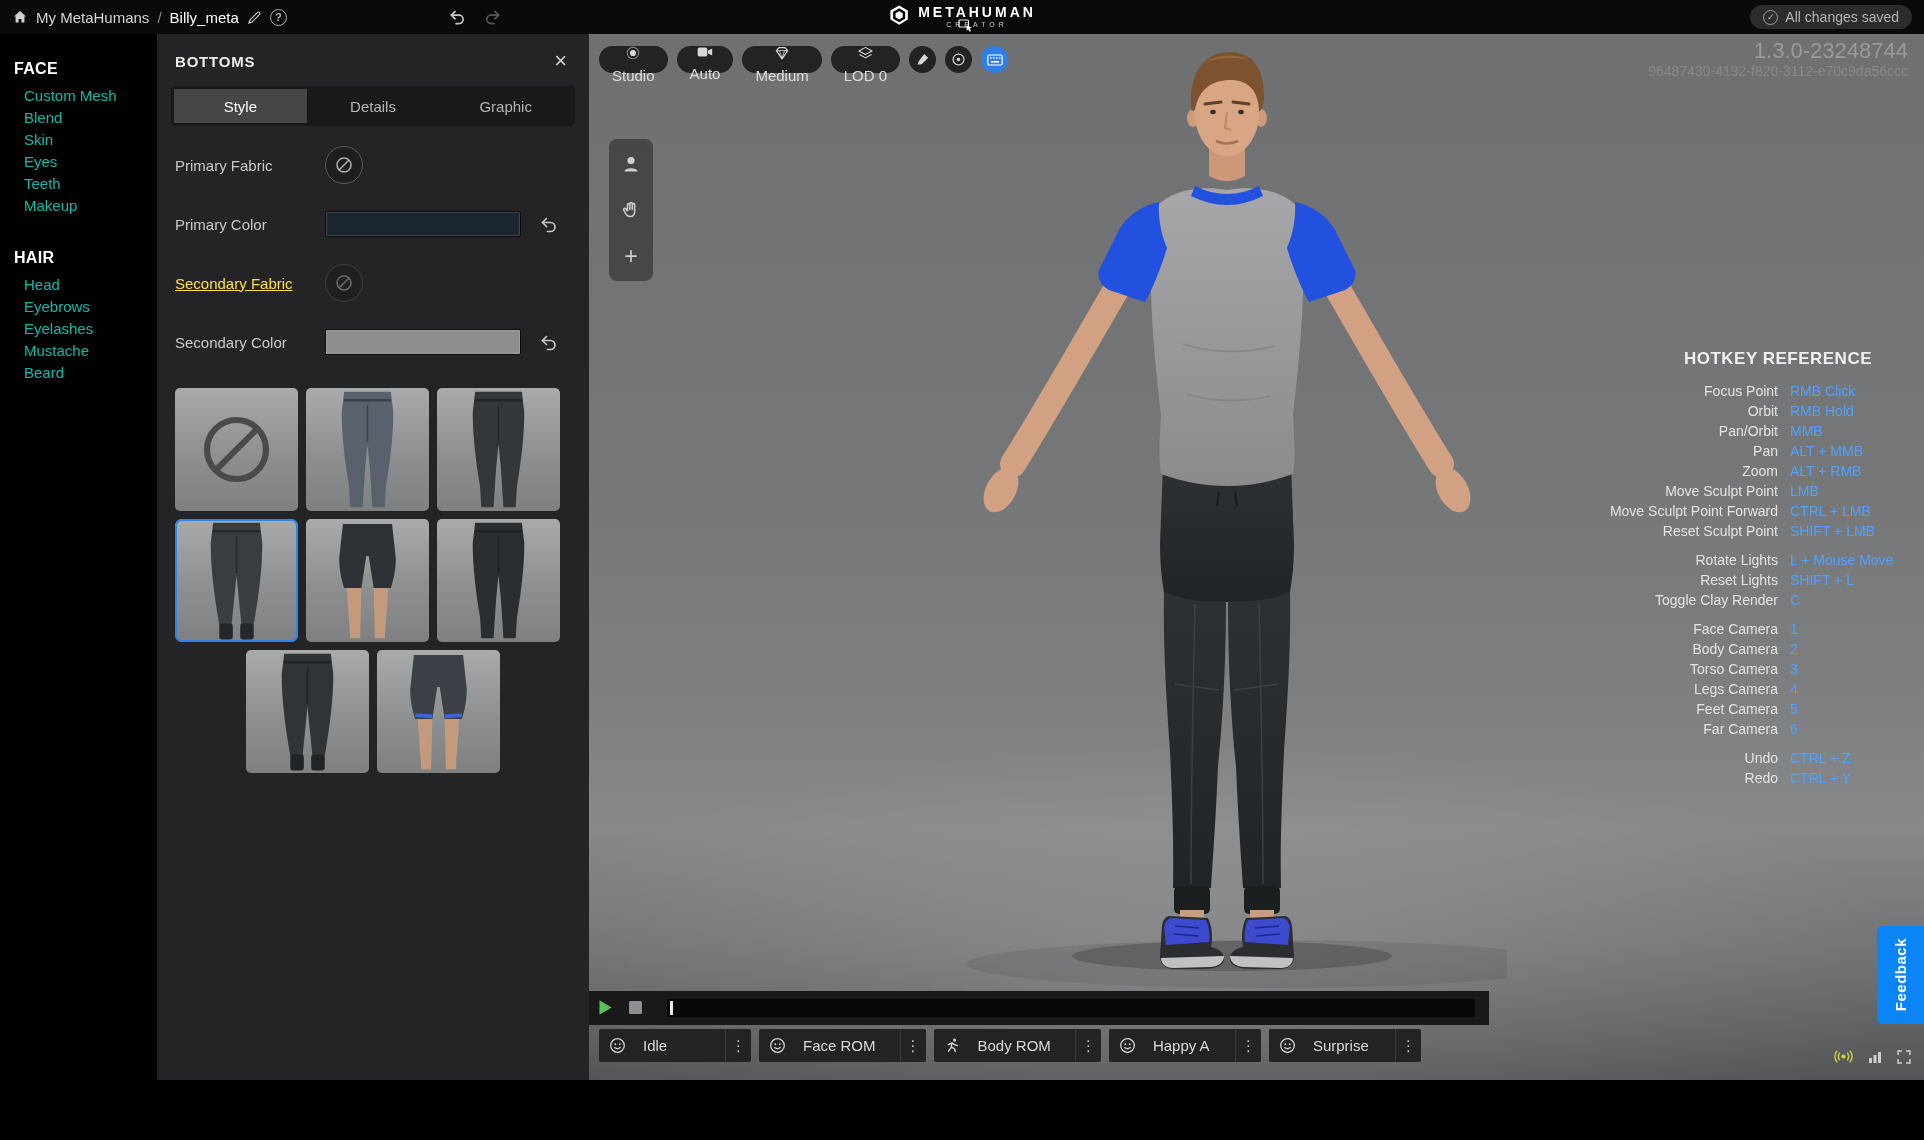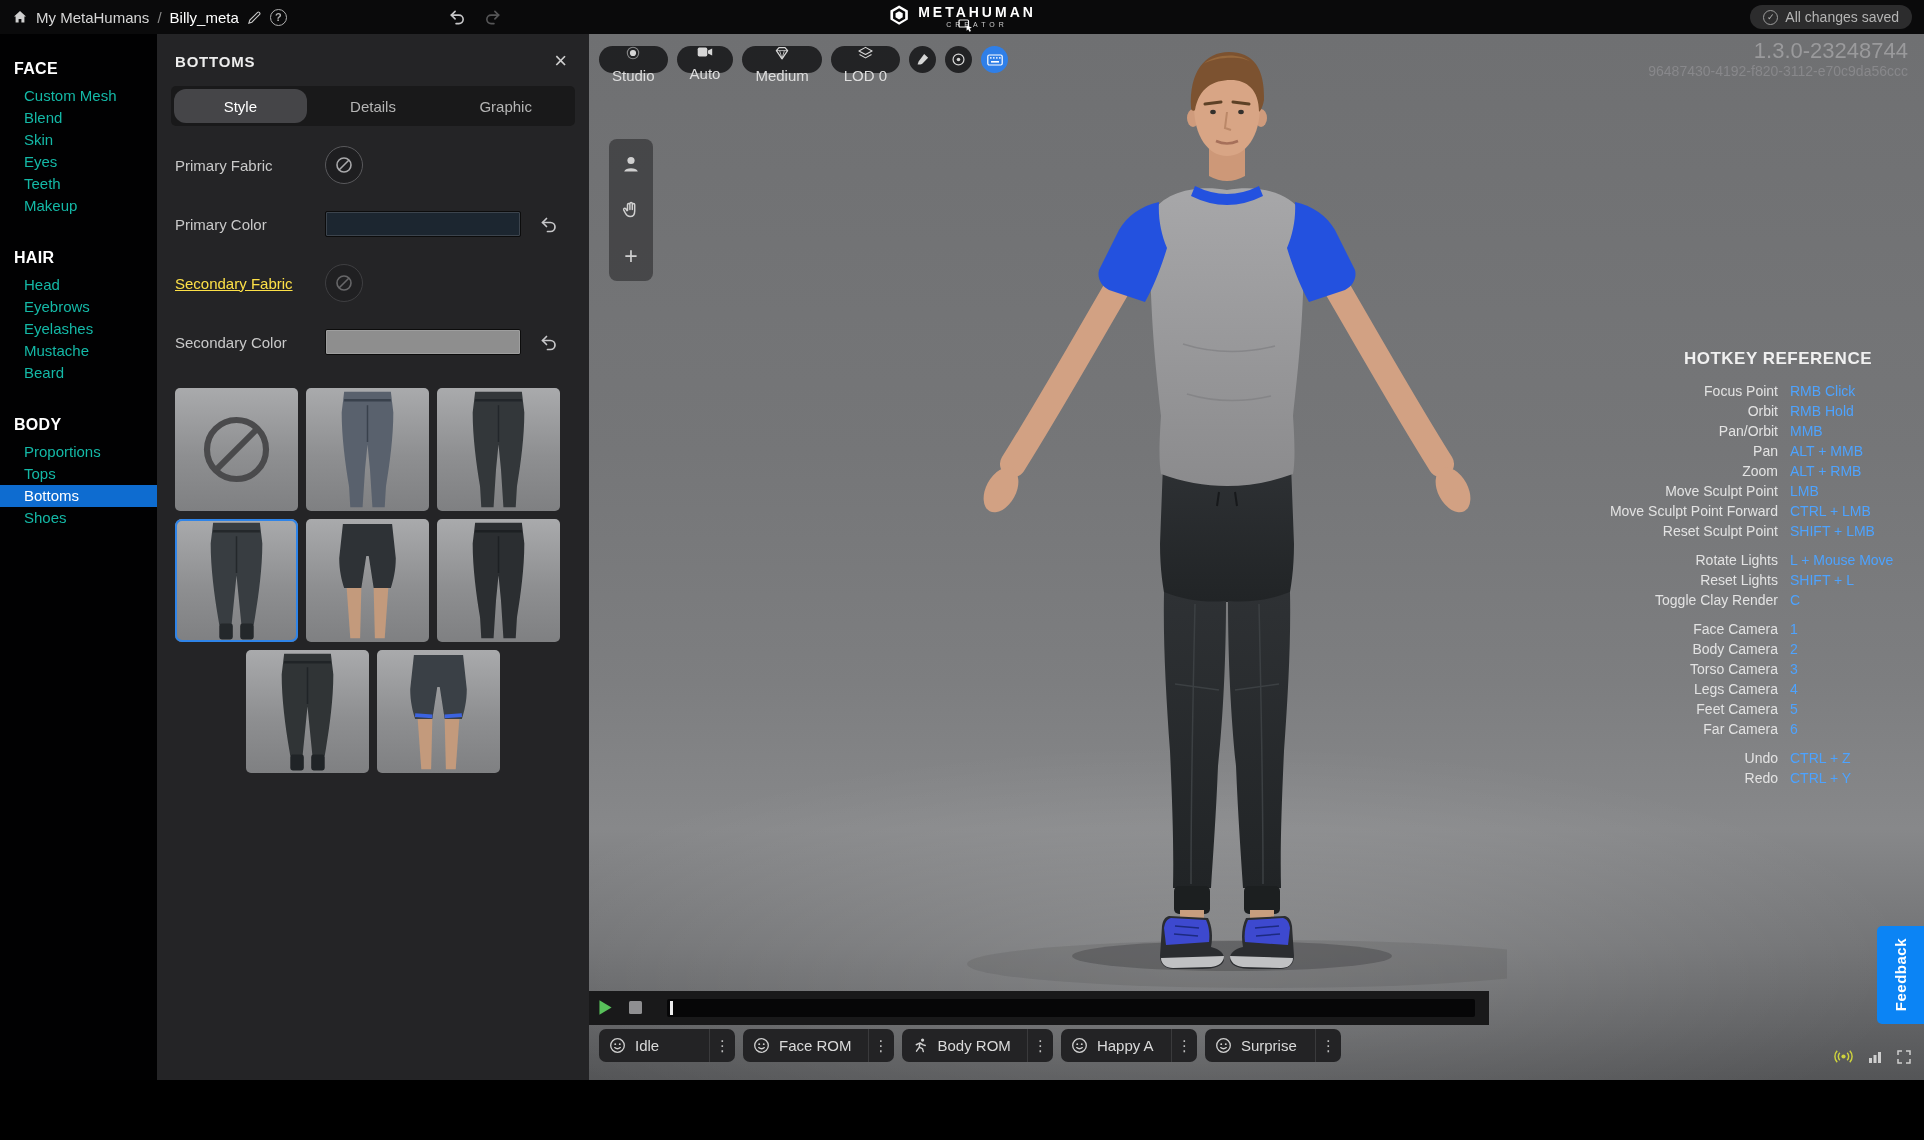--- a/index.html
+++ b/index.html
@@ -35,21 +35,21 @@
   .side-header { padding:0 0 7px 14px; color:#fff; font-weight:bold; font-size:16px; letter-spacing:.3px; }
   .side-item { height:22px; line-height:22px; padding-left:24px; color:#14b8a6; font-size:15px; cursor:pointer; white-space:nowrap; }
   .side-item.selected { background:var(--accent); color:#fff; }
 
   
   .panel { position:absolute; left:157px; top:34px; width:432px; height:1046px; background:#242426; z-index:4; }
   .panel-head { height:48px; display:flex; align-items:center; padding:6px 16px 0 18px; }
   .panel-title { font-size:15px; font-weight:bold; letter-spacing:.8px; color:#ededed; }
   .panel-close { margin-left:auto; color:#cfcfcf; font-size:22px; line-height:22px; background:none; border:none; cursor:pointer; }
   .ptabs { margin:4px 14px 0; height:40px; background:#19191a; border-radius:5px; display:flex; padding:3px; }
-  .ptab { flex:1; border:none; background:transparent; color:#b5b5b5; font-size:15px; border-radius:12px;
+  .ptab { flex:1; border:none; background:transparent; color:#b5b5b5; font-size:15px; border-radius:0;
           font-family:inherit; cursor:pointer; }
   .ptab.active { background:#454548; color:#fff; }
   .field { display:flex; align-items:center; padding:0 18px; margin-top:19px; height:40px; }
   .field:first-of-type { margin-top:26px; }
   .field-label { width:150px; font-size:15px; color:#c9c9c9; }
   .field.disabled .field-label { color:#fde047;text-decoration:underline; }
   .fabric-swatch { width:38px; height:38px; border-radius:50%; background:#1e1e20; border:1px solid #59595c;
                    display:flex; align-items:center; justify-content:center; cursor:pointer; padding:0; }
   .field.disabled .fabric-swatch { opacity:.5; }
   .color-swatch { width:196px; height:26px; border-radius:2px; border:1px solid #0c0c0c;
@@ -88,21 +88,21 @@
   .hk-group { margin-bottom:9px; }
   .hk-row { display:flex; justify-content:flex-end; line-height:20px; }
   .hk-label { color:#e3e3e3; font-size:14px; text-align:right; }
   .hk-value { width:128px; padding-left:12px; color:var(--hkblue); font-size:14px; text-align:left; }
   .playbar { position:absolute; left:0; top:957px; width:900px; height:34px; background:#19191a; }
   .play-btn { position:absolute; left:9px; top:8px; }
   .stop-btn { position:absolute; left:40px; top:10px; }
   .timeline { position:absolute; left:78px; right:14px; top:8px; height:18px; background:#060607; border-radius:2px; cursor:pointer; }
   .playhead { position:absolute; left:3px; top:2px; width:3px; height:14px; background:#ececec; }
   .clips { position:absolute; left:10px; top:995px; display:flex; gap:8px; height:33px; }
-  .clip { display:flex; align-items:center; background:#232325; border-radius:7px; color:#dadada; font-size:15px; cursor:pointer; }
+  .clip { display:flex; align-items:center; background:#232325; border-radius:2px; color:#dadada; font-size:15px; cursor:pointer;gap:8px; }
   .clip-icon { margin:0 9px 0 10px; display:flex; }
   .clip-label { padding-right:16px; min-width:74px; }
   .clip-kebab { width:26px; align-self:stretch; display:flex; align-items:center; justify-content:center;
                 border-left:1px solid #3a3a3c; color:#bbb; font-size:15px; }
   .vp-status-icons { position:absolute; right:12px; top:1014px; display:flex; gap:13px; align-items:center; }
   .feedback-tab { position:absolute; right:0; top:926px; width:47px; height:98px; background:#0b84f5;
                   border-radius:5px 0 0 5px; display:flex; align-items:center; justify-content:center; cursor:pointer; z-index:20; }
   .feedback-tab span { writing-mode:vertical-rl; transform:rotate(180deg); color:#fff; font-size:15px;
                        font-weight:bold; letter-spacing:.5px; }
   .bottom-strip { position:absolute; left:0; top:1080px; width:100%; height:60px; background:#000; }
@@ -180,27 +180,20 @@
           <div class="side-item">Teeth</div>
           <div class="side-item">Makeup</div>
         </div>
         <div class="side-section">
           <div class="side-header">HAIR</div>
           <div class="side-item">Head</div>
           <div class="side-item">Eyebrows</div>
           <div class="side-item">Eyelashes</div>
           <div class="side-item">Mustache</div>
           <div class="side-item">Beard</div>
-        </div>
-        <div class="side-section">
-          <div class="side-header">BODY</div>
-          <div class="side-item">Proportions</div>
-          <div class="side-item">Tops</div>
-          <div class="side-item selected">Bottoms</div>
-          <div class="side-item">Shoes</div>
         </div>
       </div>
   </nav>
 
   <section class="panel">
     <div class="panel-head">
       <span class="panel-title">BOTTOMS</span>
       <button class="panel-close">×</button>
     </div>
     <div class="ptabs">

